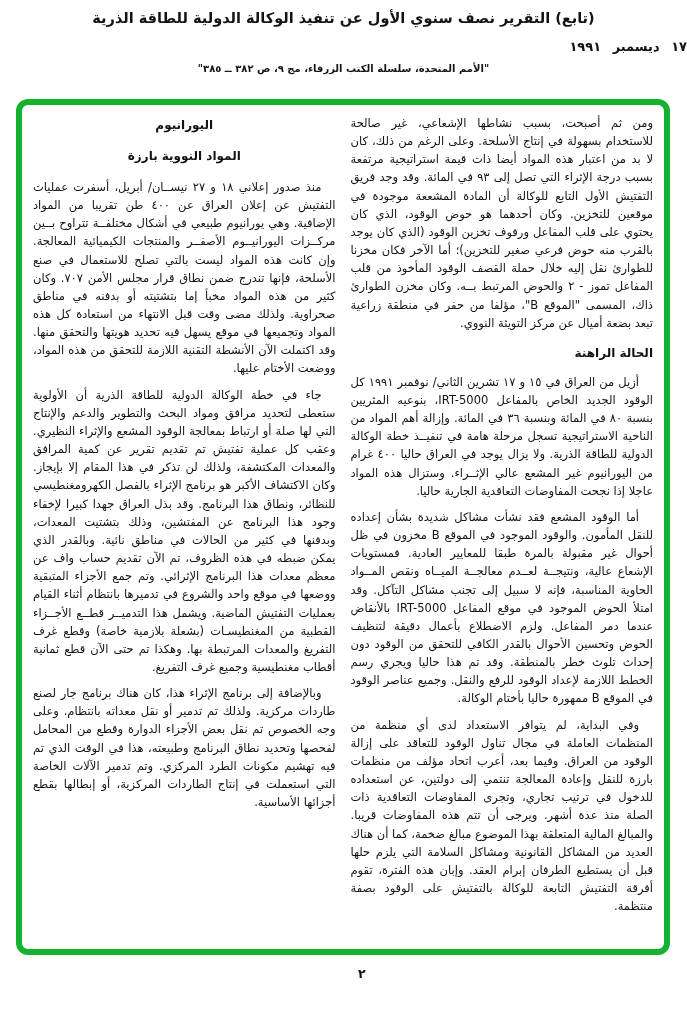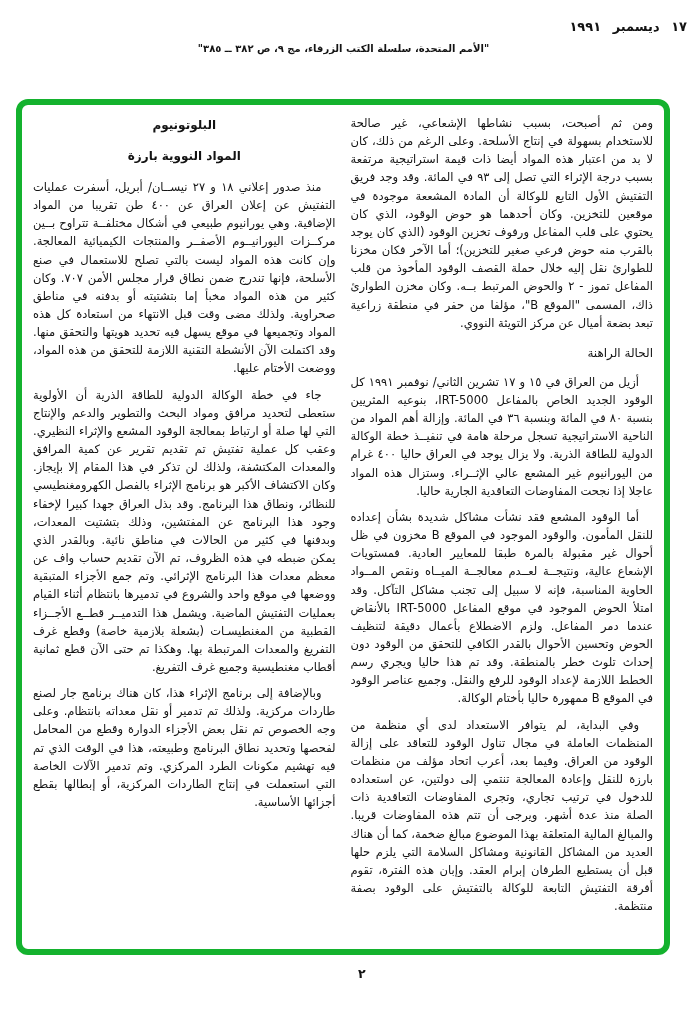--- a/index.html
+++ b/index.html
@@ -80,21 +80,21 @@
   .para.no-indent {
     text-indent: 0;
   }
   .h-center {
     font-weight: bold;
     font-size: 12px;
     text-align: center;
     margin: 10px 0 12px 0;
   }
   .h-start {
-    font-weight: normal;
+    font-weight: bold;
     font-size: 12px;
     margin: 12px 0 10px 0;
   }
   .h-top {
     margin-top: 2px;
   }
   
   .page-number {
     position: absolute;
     top: 966px;
@@ -102,37 +102,38 @@
     font-size: 12.5px;
     font-weight: bold;
   }
 </style>
 </head>
 <body style="color: rgb(19, 19, 19); background: rgb(255, 255, 255);">
 
 <div class="page">
 
   <div class="doc-header">
+    <div class="doc-title">(تابع) التقرير نصف سنوي الأول عن تنفيذ الوكالة الدولية للطاقة الذرية</div>
     <div class="doc-date">١٧ ديسمبر ١٩٩١</div>
     <div class="doc-source">"الأمم المتحدة، سلسلة الكتب الزرقاء، مج ٩،  ص ٣٨٢ ــ ٣٨٥"</div>
   </div>
 
   <div class="frame" style="border-color: rgb(20, 178, 46);">
     <div class="columns">
 
       <div class="col">
         <p class="para no-indent">ومن ثم أصبحت، بسبب نشاطها الإشعاعي، غير صالحة للاستخدام بسهولة في إنتاج الأسلحة. وعلى الرغم من ذلك، كان لا بد من اعتبار هذه المواد أيضا ذات قيمة استراتيجية مرتفعة بسبب درجة الإثراء التي تصل إلى ٩٣ في المائة. وقد وجد فريق التفتيش الأول التابع للوكالة أن المادة المشععة موجودة في موقعين للتخزين. وكان أحدهما هو حوض الوقود، الذي كان يحتوي على قلب المفاعل ورفوف تخزين الوقود (الذي كان يوجد بالقرب منه حوض فرعي صغير للتخزين)؛ أما الآخر فكان مخزنا للطوارئ نقل إليه خلال حملة القصف الوقود المأخوذ من قلب المفاعل تموز - ٢ والحوض المرتبط بــه. وكان مخزن الطوارئ ذاك، المسمى "الموقع B"، مؤلفا من حفر في منطقة زراعية تبعد بضعة أميال عن مركز التويثة النووي.</p>
         <div class="h-start">الحالة الراهنة</div>
         <p class="para">أزيل من العراق في ١٥ و ١٧ تشرين الثاني/ نوفمبر ١٩٩١ كل الوقود الجديد الخاص بالمفاعل IRT-5000، بنوعيه المثريين بنسبة ٨٠ في المائة وبنسبة ٣٦ في المائة. وإزالة أهم المواد من الناحية الاستراتيجية تسجل مرحلة هامة في تنفيــذ خطة الوكالة الدولية للطاقة الذرية. ولا يزال يوجد في العراق حاليا ٤٠٠ غرام من اليورانيوم غير المشعع عالي الإثــراء. وستزال هذه المواد عاجلا إذا نجحت المفاوضات التعاقدية الجارية حاليا.</p>
         <p class="para">أما الوقود المشعع فقد نشأت مشاكل شديدة بشأن إعداده للنقل المأمون. والوقود الموجود في الموقع B مخزون في ظل أحوال غير مقبولة بالمرة طبقا للمعايير العادية. فمستويات الإشعاع عالية، ونتيجــة لعــدم معالجــة الميــاه ونقص المــواد الحاوية المناسبة، فإنه لا سبيل إلى تجنب مشاكل التآكل. وقد امتلأ الحوض الموجود في موقع المفاعل IRT-5000 بالأنقاض عندما دمر المفاعل. ولزم الاضطلاع بأعمال دقيقة لتنظيف الحوض وتحسين الأحوال بالقدر الكافي للتحقق من الوقود دون إحداث تلوث خطر بالمنطقة. وقد تم هذا حاليا ويجري رسم الخطط اللازمة لإعداد الوقود للرفع والنقل. وجميع عناصر الوقود في الموقع B ممهورة حاليا بأختام الوكالة.</p>
         <p class="para">وفي البداية، لم يتوافر الاستعداد لدى أي منظمة من المنظمات العاملة في مجال تناول الوقود للتعاقد على إزالة الوقود من العراق. وفيما بعد، أعرب اتحاد مؤلف من منظمات بارزة للنقل وإعادة المعالجة تنتمي إلى دولتين، عن استعداده للدخول في ترتيب تجاري، وتجرى المفاوضات التعاقدية ذات الصلة منذ عدة أشهر. ويرجى أن تتم هذه المفاوضات قريبا. والمبالغ المالية المتعلقة بهذا الموضوع مبالغ ضخمة، كما أن هناك العديد من المشاكل القانونية ومشاكل السلامة التي يلزم حلها قبل أن يستطيع الطرفان إبرام العقد. وإبان هذه الفترة، تقوم أفرقة التفتيش التابعة للوكالة بالتفتيش على الوقود بصفة منتظمة.</p>
       </div>
 
       <div class="col">
-        <div class="h-center h-top">البلوتونيوم</div>
+        <div class="h-center h-top">اليورانيوم</div>
         <div class="h-center">المواد النووية بارزة</div>
         <p class="para">منذ صدور إعلاني ١٨ و ٢٧ نيســان/ أبريل، أسفرت عمليات التفتيش عن إعلان العراق عن ٤٠٠ طن تقريبا من المواد الإضافية. وهي يورانيوم طبيعي في أشكال مختلفــة تتراوح بــين مركــزات اليورانيــوم الأصفــر والمنتجات الكيميائية المعالجة. وإن كانت هذه المواد ليست بالتي تصلح للاستعمال في صنع الأسلحة، فإنها تندرج ضمن نطاق قرار مجلس الأمن ٧٠٧. وكان كثير من هذه المواد مخبأ إما بتشتيته أو بدفنه في مناطق صحراوية. ولذلك مضى وقت قبل الانتهاء من استعادة كل هذه المواد وتجميعها في موقع يسهل فيه تحديد هويتها والتحقق منها. وقد اكتملت الآن الأنشطة التقنية اللازمة للتحقق من هذه المواد، ووضعت الأختام عليها.</p>
         <p class="para">جاء في خطة الوكالة الدولية للطاقة الذرية أن الأولوية ستعطى لتحديد مرافق ومواد البحث والتطوير والدعم والإنتاج التي لها صلة أو ارتباط بمعالجة الوقود المشعع والإثراء النظيري. وعقب كل عملية تفتيش تم تقديم تقرير عن كمية المرافق والمعدات المكتشفة، ولذلك لن تذكر في هذا المقام إلا بإيجاز. وكان الاكتشاف الأكبر هو برنامج الإثراء بالفصل الكهرومغنطيسي للنظائر، ونطاق هذا البرنامج. وقد بذل العراق جهدا كبيرا لإخفاء وجود هذا البرنامج عن المفتشين، وذلك بتشتيت المعدات، وبدفنها في كثير من الحالات في مناطق نائية. وبالقدر الذي يمكن ضبطه في هذه الظروف، تم الآن تقديم حساب واف عن معظم معدات هذا البرنامج الإثرائي. وتم جمع الأجزاء المتبقية ووضعها في موقع واحد والشروع في تدميرها بانتظام أثناء القيام بعمليات التفتيش الماضية. ويشمل هذا التدميــر قطــع الأجــزاء القطبية من المغنطيسـات (بشعلة بلازمية خاصة) وقطع غرف التفريغ والمعدات المرتبطة بها. وهكذا تم حتى الآن قطع ثمانية أقطاب مغنطيسية وجميع غرف التفريغ.</p>
         <p class="para">وبالإضافة إلى برنامج الإثراء هذا، كان هناك برنامج جار لصنع طاردات مركزية. ولذلك تم تدمير أو نقل معداته بانتظام. وعلى وجه الخصوص تم نقل بعض الأجزاء الدوارة وقطع من المحامل لفحصها وتحديد نطاق البرنامج وطبيعته، هذا في الوقت الذي تم فيه تهشيم مكونات الطرد المركزي. وتم تدمير الآلات الخاصة التي استعملت في إنتاج الطاردات المركزية، أو إبطالها بقطع أجزائها الأساسية.</p>
       </div>
 
     </div>
   </div>
 
   <div class="page-number">٢</div>

